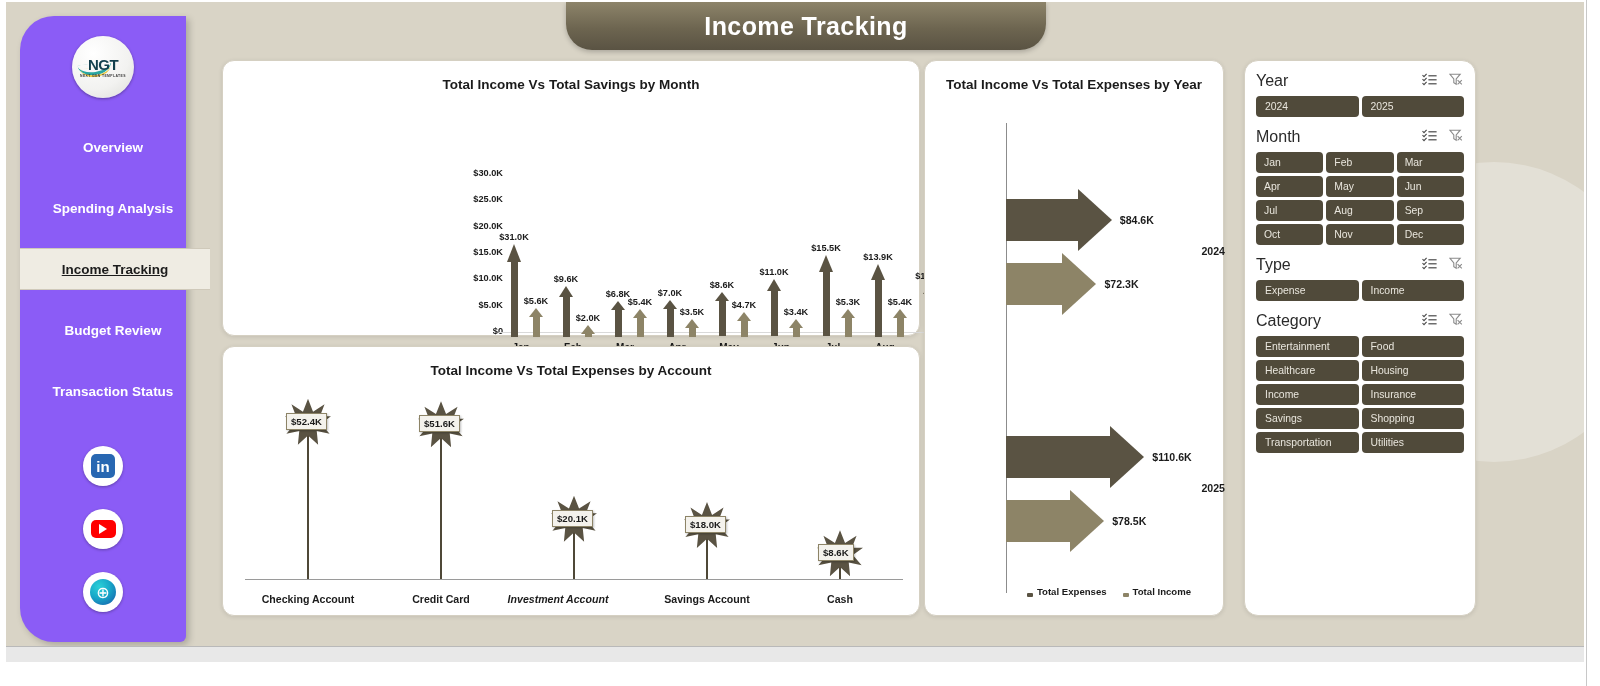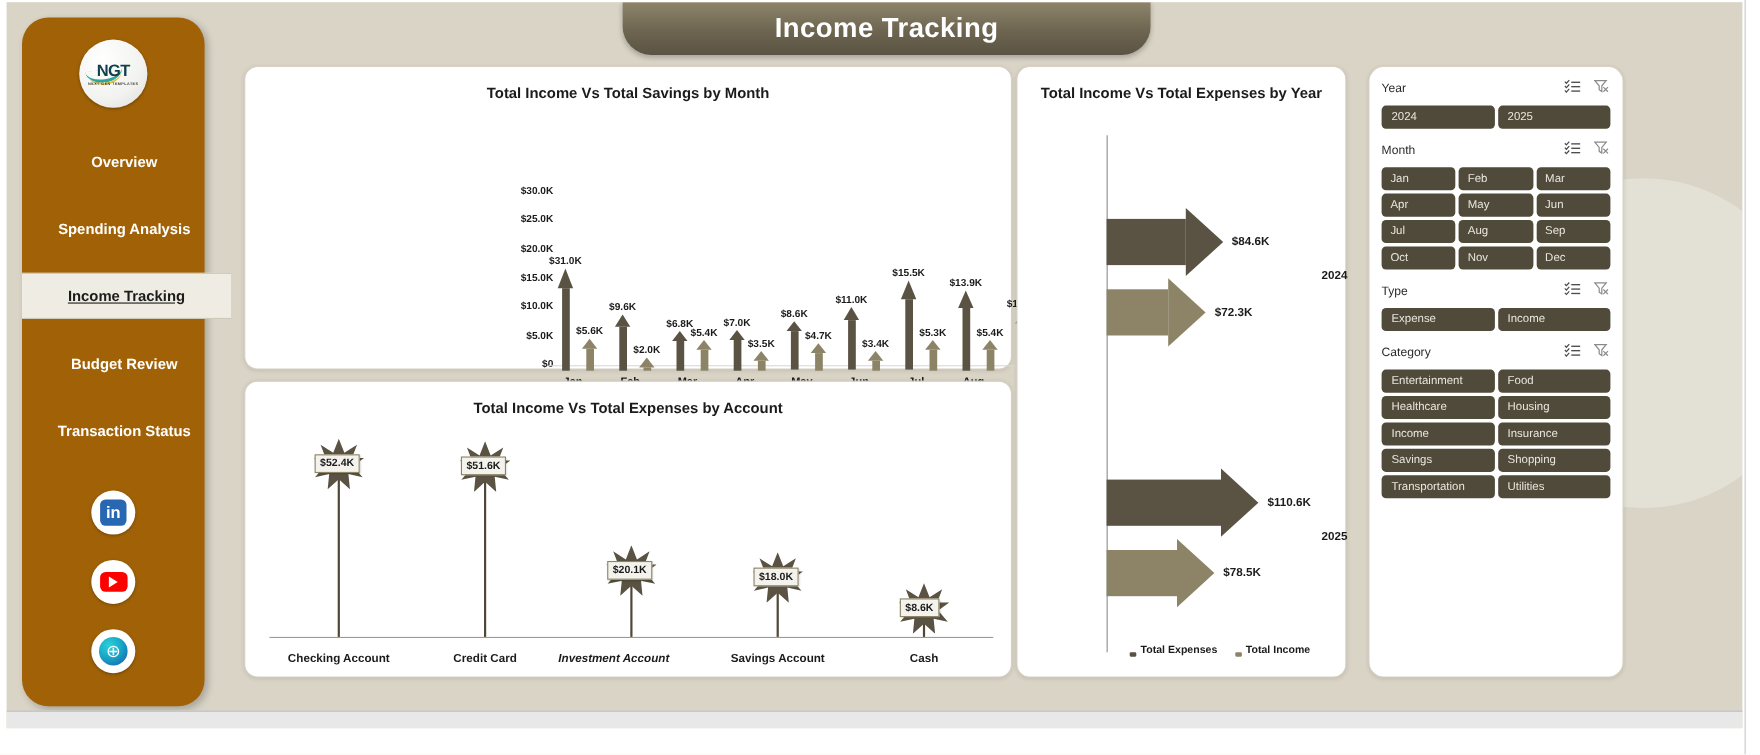--- a/index.html
+++ b/index.html
@@ -50,26 +50,25 @@
   }
   .header-title {
     color: #ffffff; font-size: 25px; font-weight: bold;
     letter-spacing: 0.4px;
   }
 
   
   .sidebar {
     position: absolute; left: 14px; top: 14px;
     width: 166px; height: 626px;
-    background: #a16207;
+    background: #8b5cf6;
     border-top-left-radius: 34px;
     border-bottom-left-radius: 34px;
     border-bottom-right-radius: 6px;
     box-shadow: 3px 3px 7px rgba(0,0,0,0.22);
-    border-radius: 24px;
   }
   .logo-wrap {
     position: absolute; left: 50%; top: 20px; transform: translateX(-50%);
     width: 62px; height: 62px;
   }
   .logo-circle {
     width: 62px; height: 62px; border-radius: 50%;
     background: radial-gradient(circle at 34% 28%, #ffffff 0%, #f2f2f0 60%, #dcdcd8 100%);
     box-shadow: 0 1px 3px rgba(0,0,0,0.35);
     position: relative; overflow: hidden;
@@ -240,21 +239,21 @@
     color: #1b1b1b; text-align: right; white-space: nowrap;
   }
 
   
   .filter-panel { padding: 12px 11px; }
   .f-block { margin-bottom: 12px; }
   .f-head {
     display: flex; align-items: center; justify-content: space-between;
     margin-bottom: 7px; height: 16px;
   }
-  .f-title { font-size: 11px; color: #2a2a2a; }
+  .f-title { font-size: 16px; color: #2a2a2a; }
   .f-icons { display: flex; align-items: center; gap: 12px; }
   .f-grid { display: grid; gap: 3px; }
   .f-grid.cols2 { grid-template-columns: 1fr 1fr; }
   .f-grid.cols3 { grid-template-columns: 1fr 1fr 1fr; }
   .f-btn {
     background: #504a3a; color: #e9e6dd; border-radius: 4px;
     font-size: 10.4px; padding: 5px 8px; cursor: pointer;
     white-space: nowrap; overflow: hidden; text-overflow: ellipsis;
   }
   .f-btn.wide { padding: 5px 9px; }

